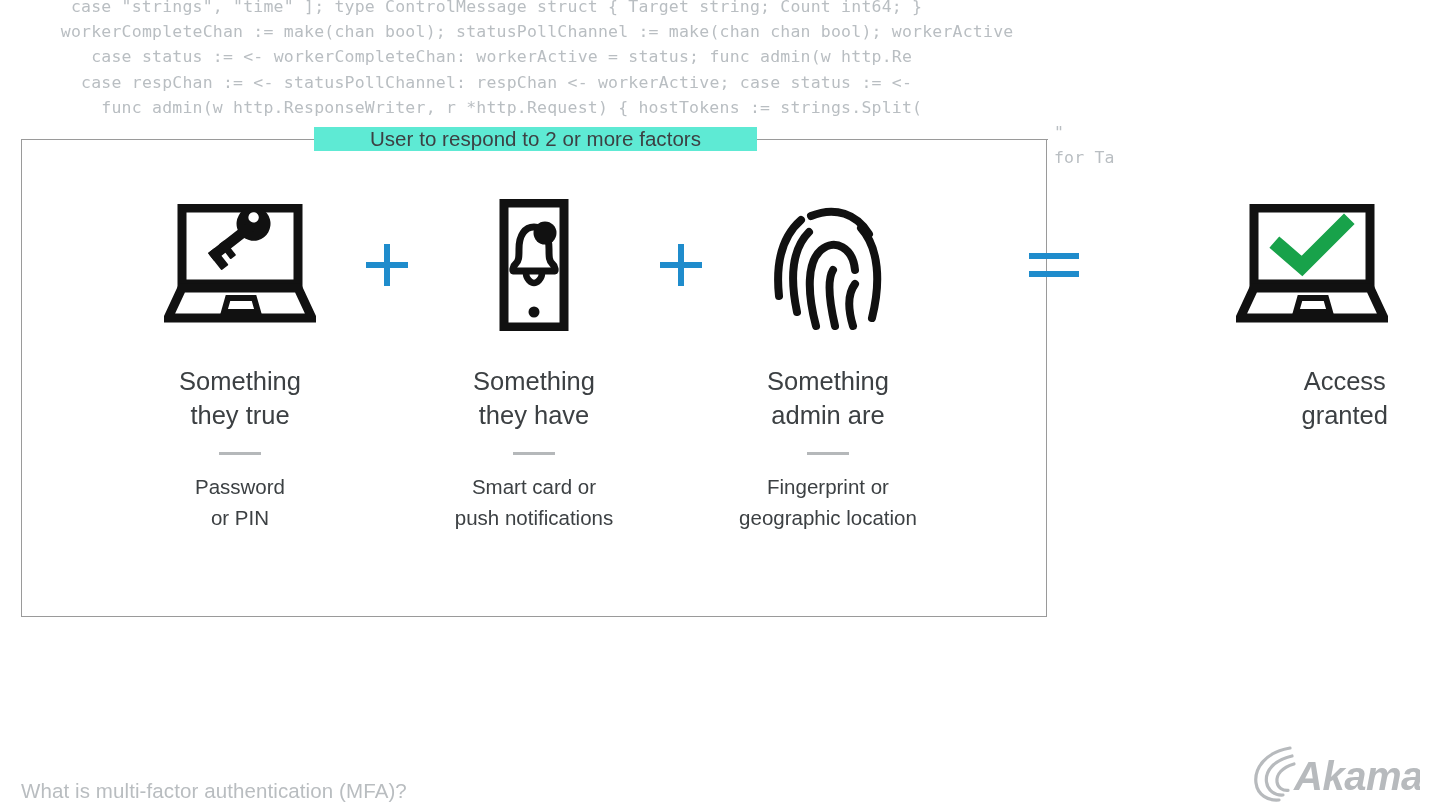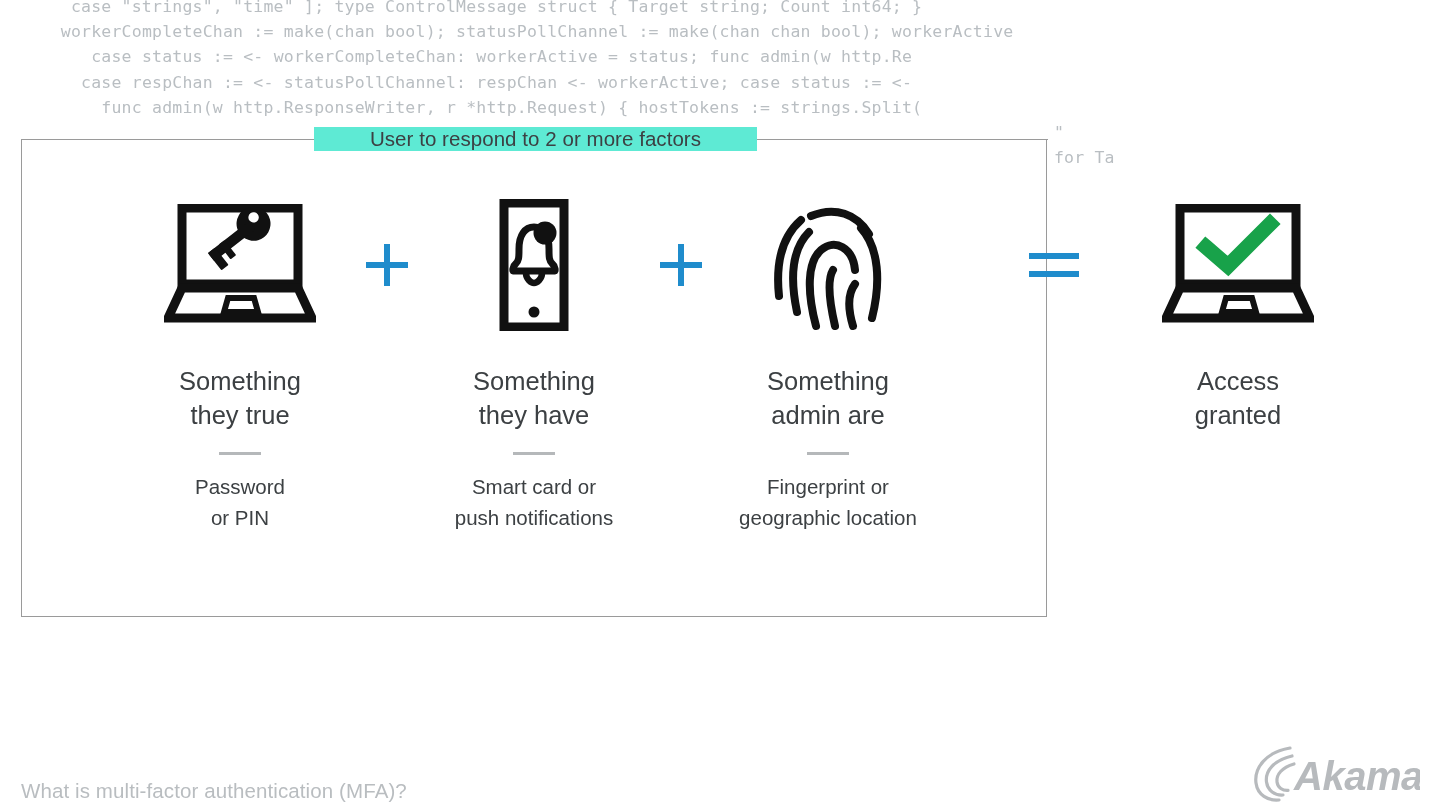--- a/index.html
+++ b/index.html
@@ -155,21 +155,21 @@
   }
 
   
   .result-wrap {
     position: absolute;
     left: 1088px;
     top: 190px;
     width: 300px;
     display: flex;
     flex-direction: column;
-    align-items: center;
+    align-items: flex-end;
   }
   .result-title {
     margin-top: 24px;
     font-size: 25.5px;
     line-height: 34px;
     color: #3c4043;
     text-align: center;
     font-weight: 400;
   }
   .eq-wrap {

